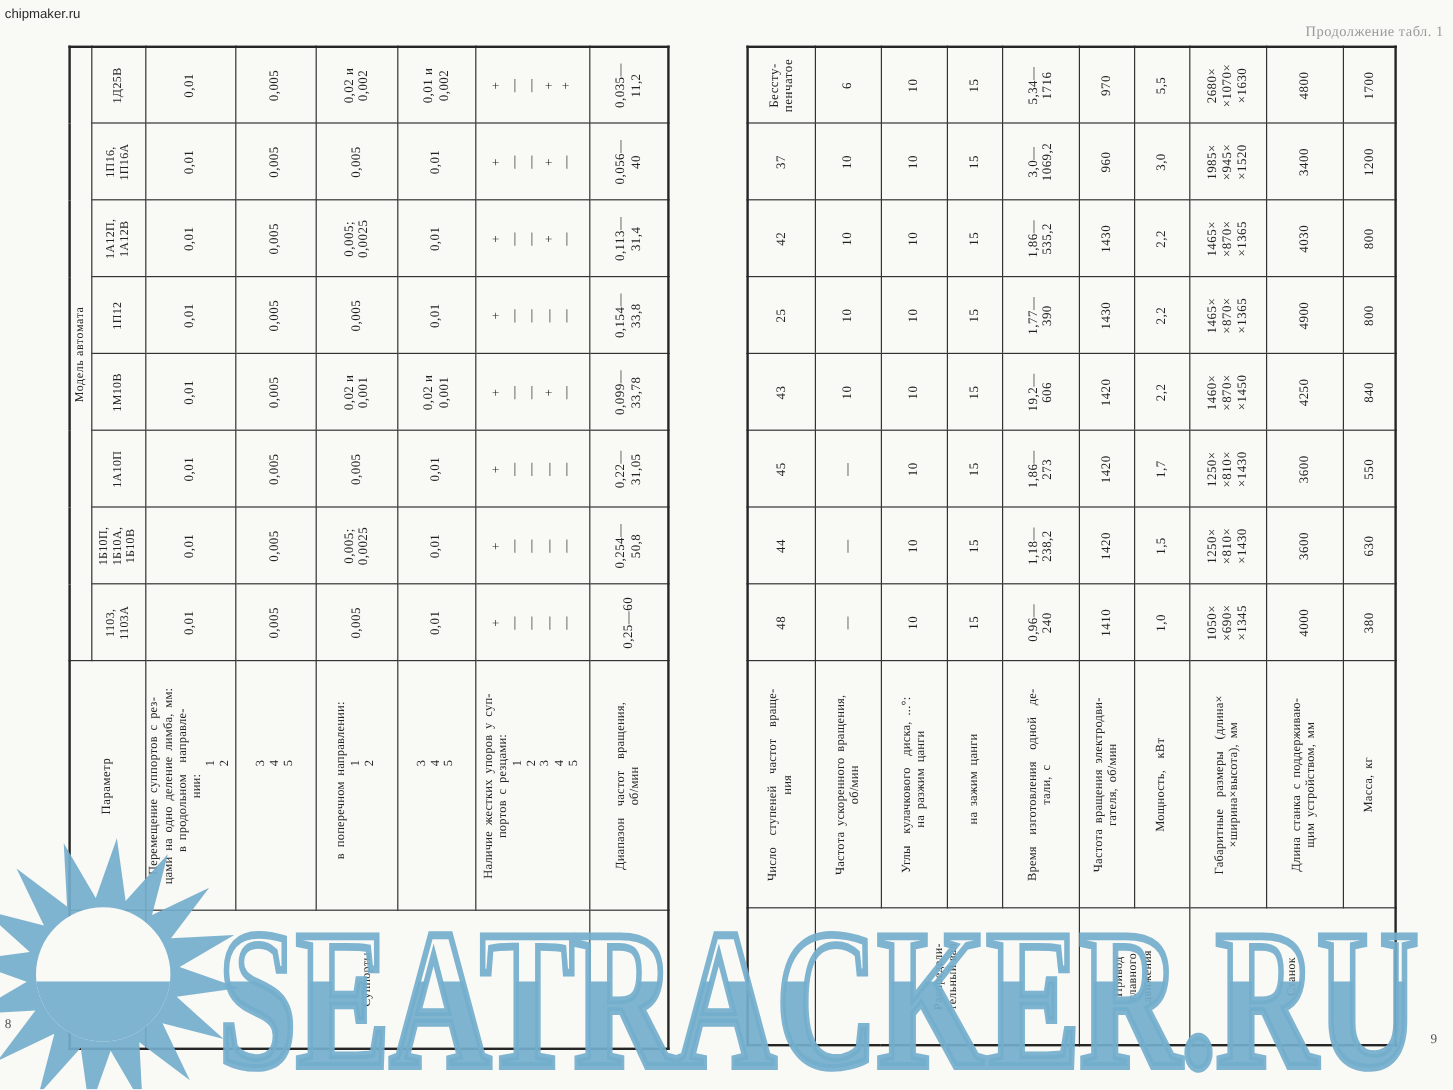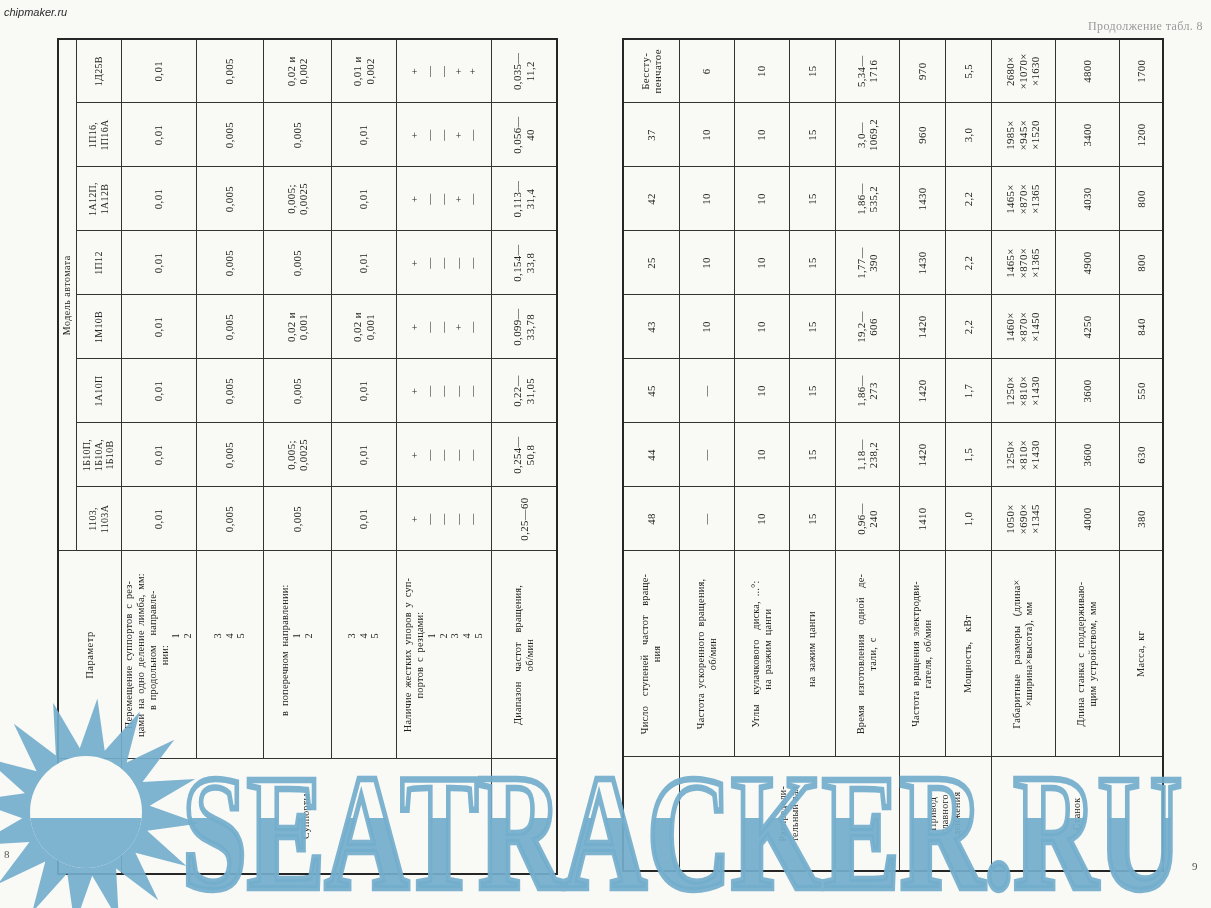--- a/index.html
+++ b/index.html
@@ -28,23 +28,23 @@
   td.val{font-size:10.8px;line-height:12.5px;letter-spacing:.4px;}
   td.stops{font-size:11px;line-height:14.5px;}
 
   svg.wm{position:absolute;left:0;top:670px;pointer-events:none;}
 </style>
 </head>
 <body>
 
 <div class="page">
 
-  <div class="overlay-small" style="left:4px;top:6px;font-style:italic;">chipmaker.ru</div>
-
-  <div class="caption">Продолжение табл. 8</div>
+  <div class="overlay-small" style="left:4px;top:6px;">chipmaker.ru</div>
+
+  <div class="caption">Продолжение табл. 1</div>
 
   <div class="rot" id="wrapL">
     <table class="scan" id="tableL">
       <colgroup id="colsL">
           <col style="width: 115px;">
           <col style="width: 208px;">
           <col style="width: 64px;">
           <col style="width: 64px;">
           <col style="width: 64px;">
           <col style="width: 64px;">

